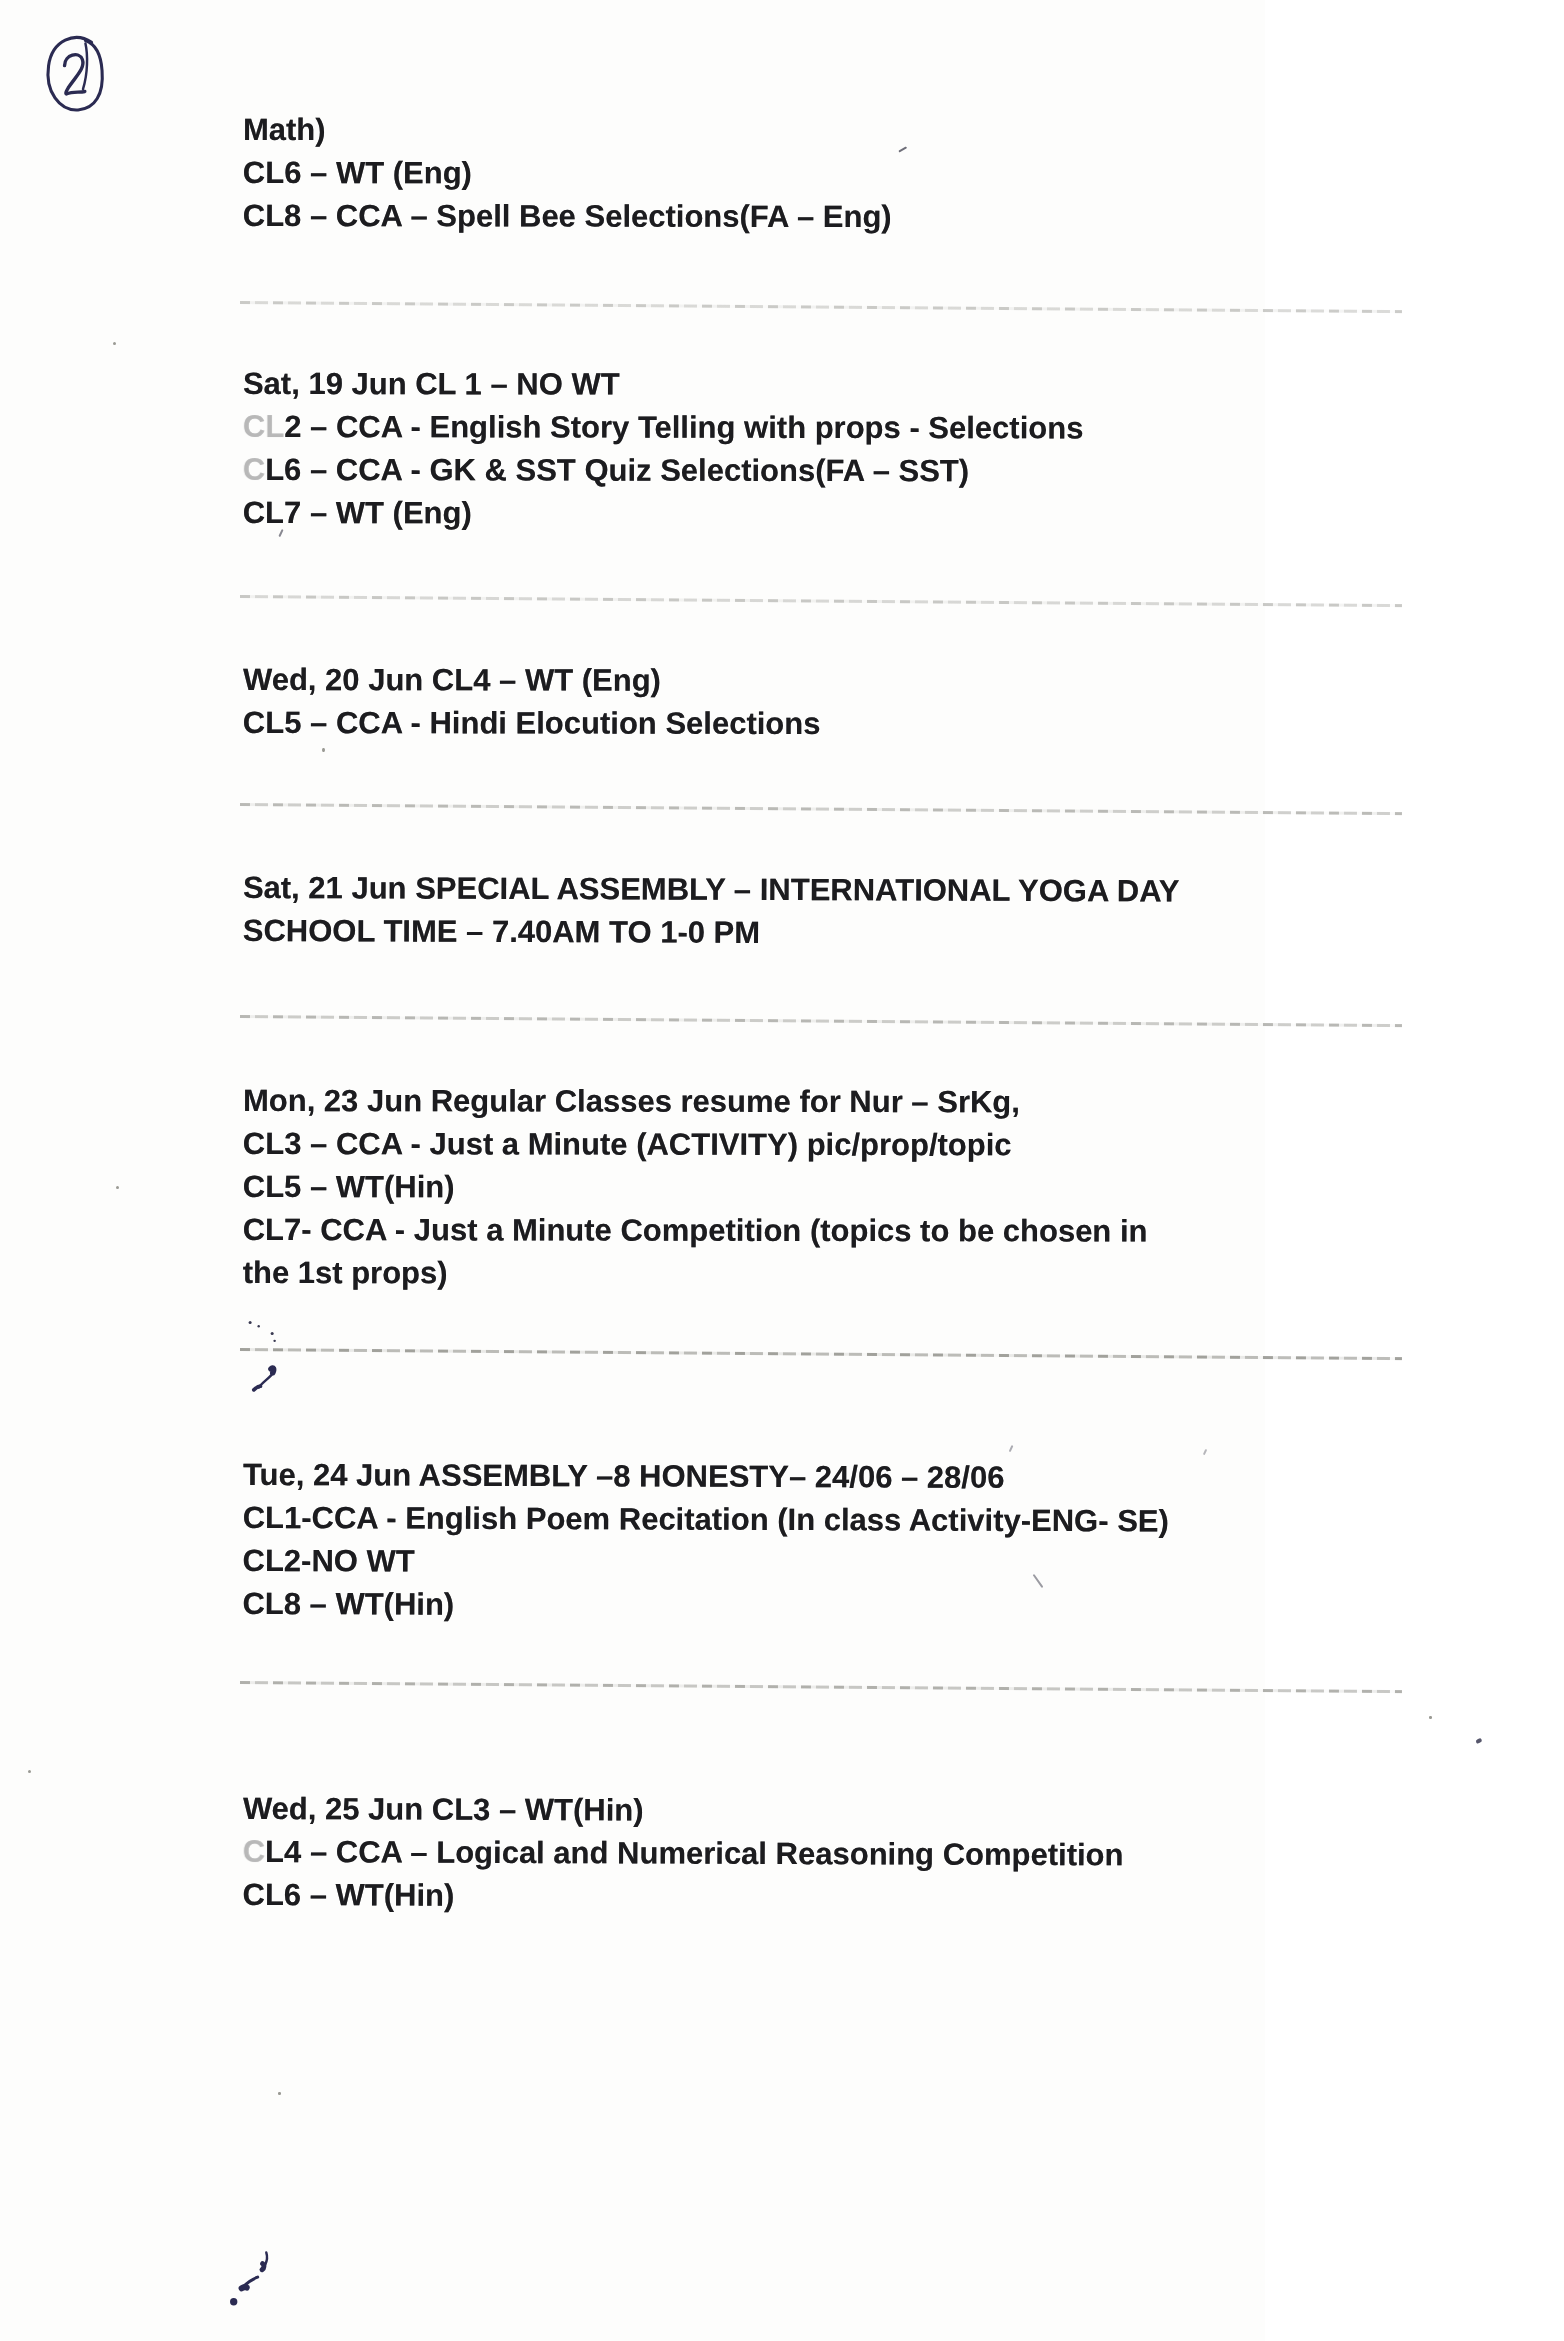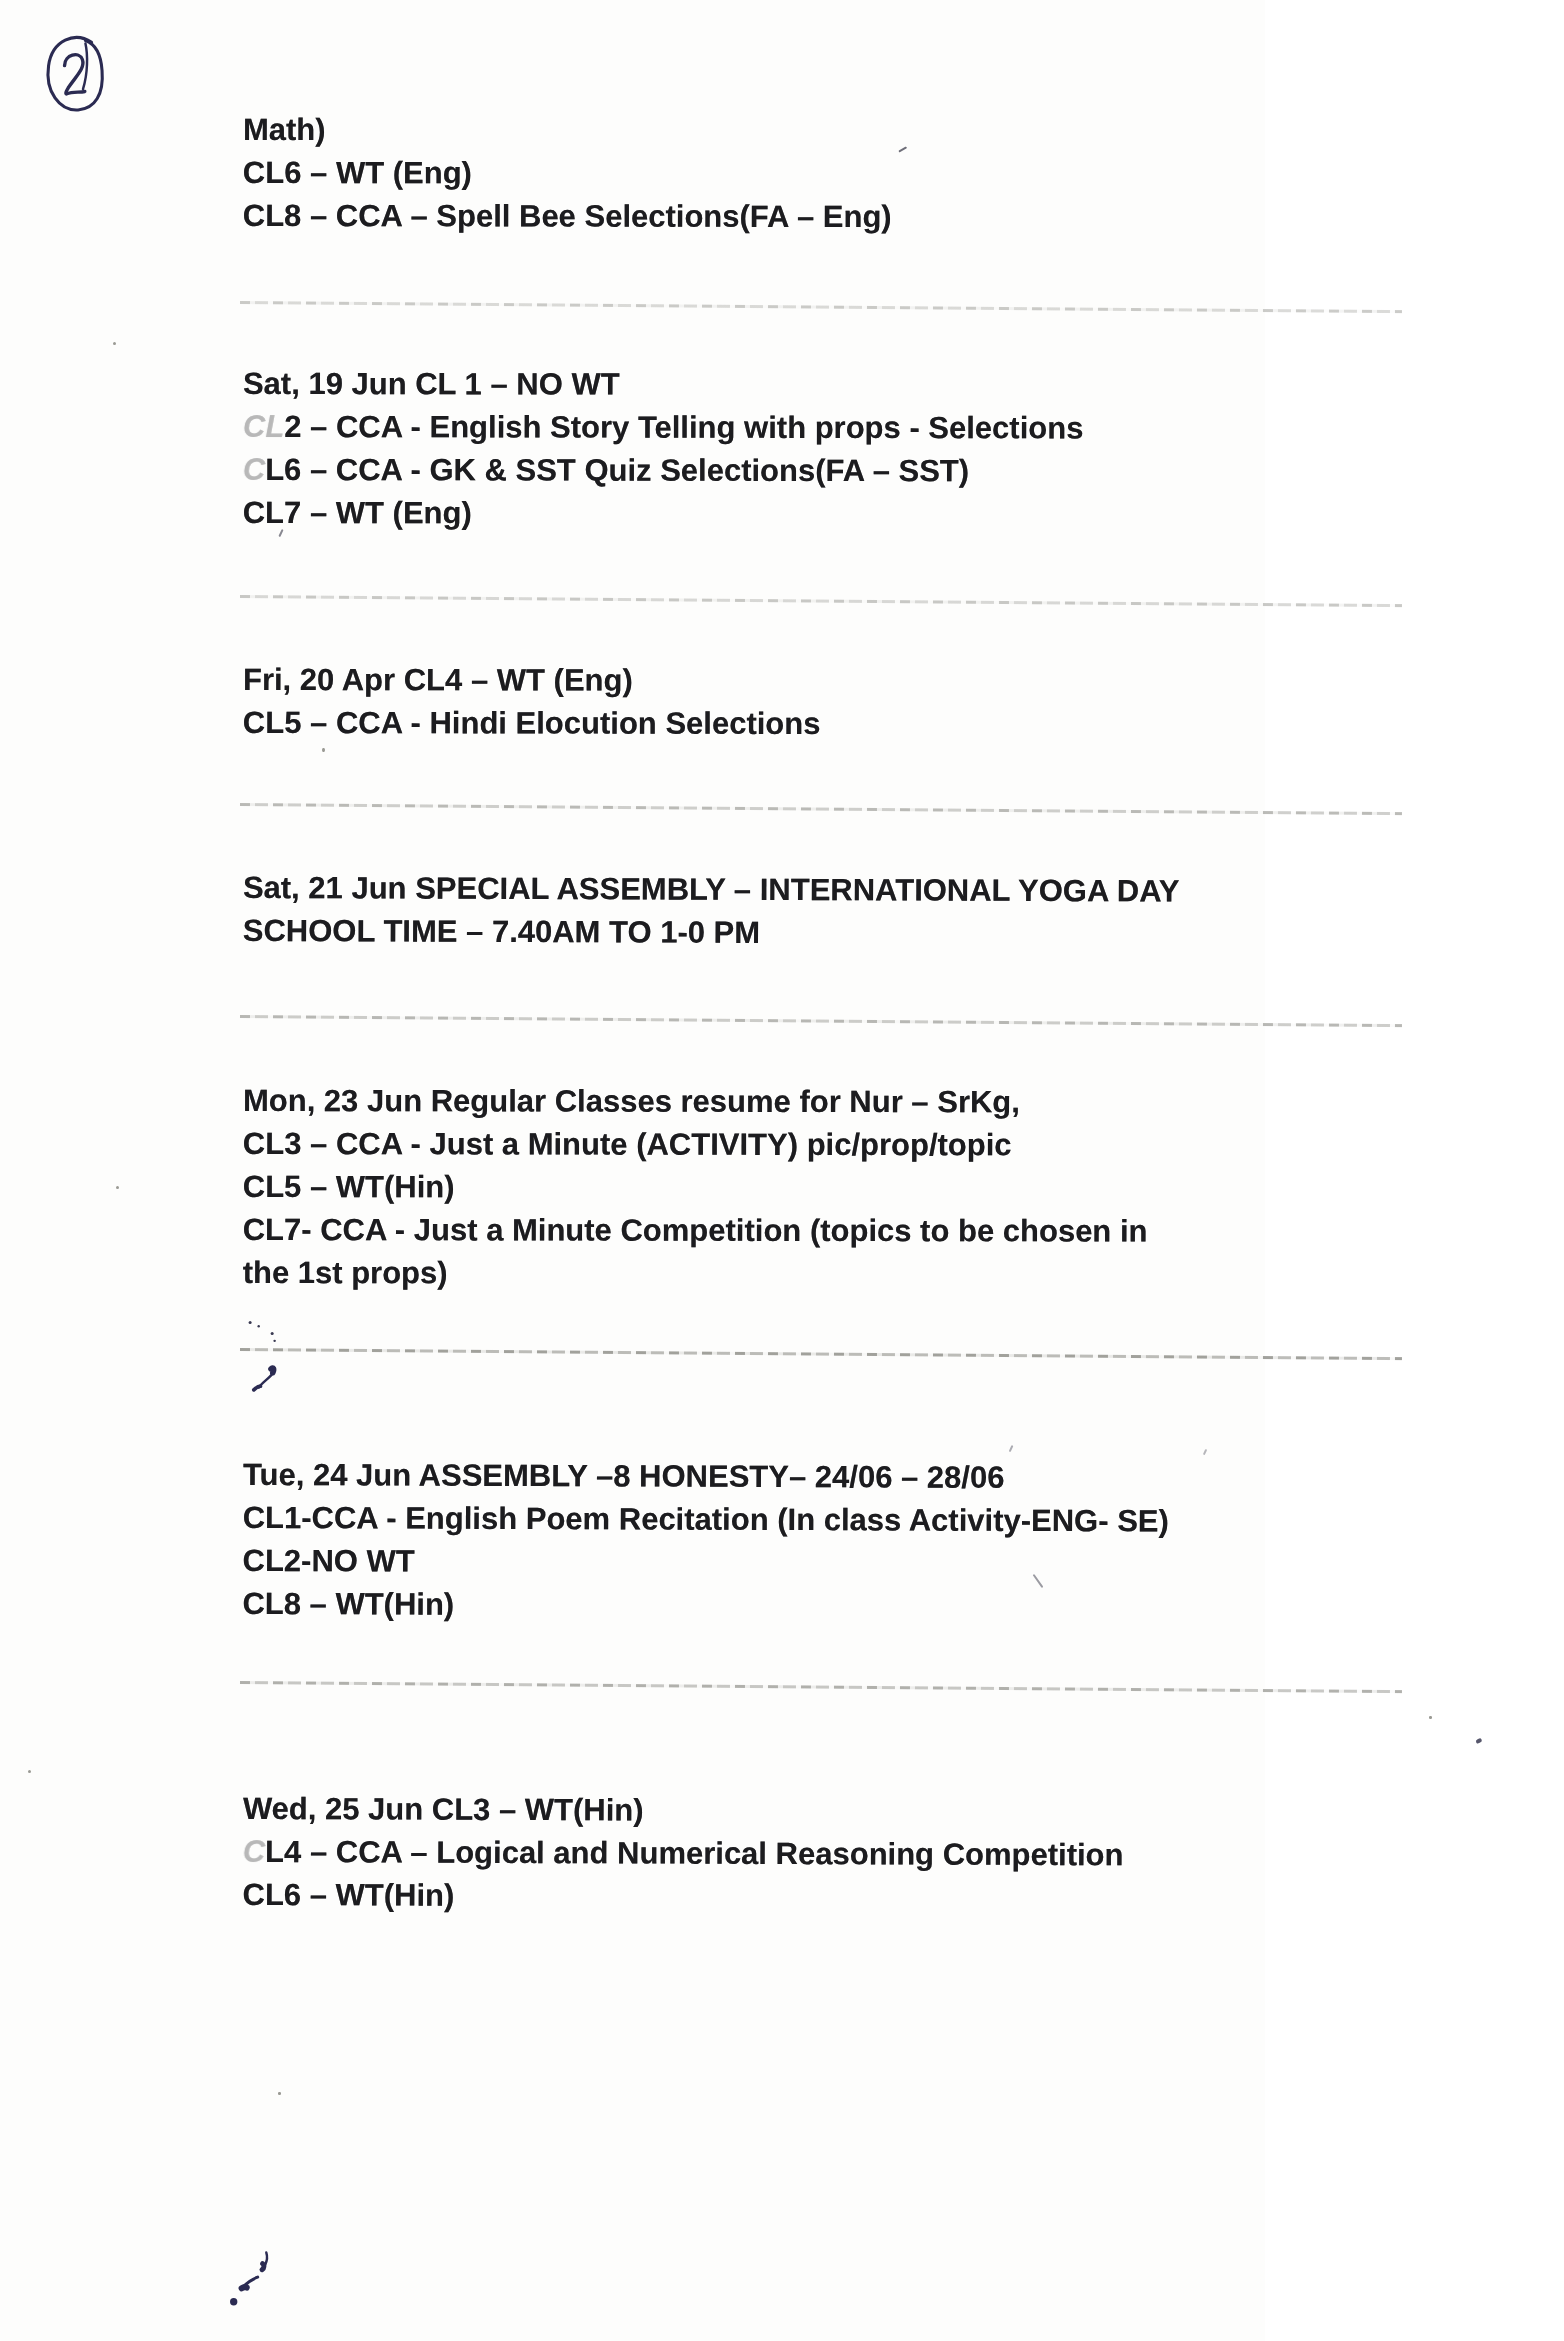--- a/index.html
+++ b/index.html
@@ -16,21 +16,21 @@
   .block{
     position:absolute;left:243px;width:1205px;
     font-weight:bold;font-size:31px;line-height:43px;
     color:#1c1c1f;letter-spacing:0px;
     text-shadow:0 0 0.6px rgba(25,25,30,0.55);
     transform-origin:left top;
   }
   .r01{transform:rotate(0.10deg);}
   .r02{transform:rotate(0.22deg);}
   .line{white-space:nowrap;}
-  .fade{opacity:0.30;filter:blur(0.7px);font-style:italic;}
+  .fade{opacity:0.30;filter:blur(0.7px);}
   .divider{
     position:absolute;left:240px;width:1162px;height:2.5px;
     transform-origin:left center;transform:rotate(0.45deg);
     background:repeating-linear-gradient(90deg,
       rgba(104,104,96,0.85) 0px,rgba(104,104,96,0.85) 9.8px,
       rgba(104,104,96,0.18) 9.8px,rgba(104,104,96,0.18) 14.8px,
       rgba(104,104,96,0.60) 14.8px,rgba(104,104,96,0.60) 28px,
       rgba(104,104,96,0.05) 28px,rgba(104,104,96,0.05) 33px);
     filter:blur(0.4px);
   }
@@ -64,21 +64,21 @@
   <section class="block r01" style="top:362px;">
     <div class="line"><span>Sat, 19 Jun CL 1 – NO WT</span></div>
     <div class="line"><span class="fade">CL</span><span>2 – CCA - English Story Telling with props - Selections</span></div>
     <div class="line"><span class="fade">C</span><span>L6 – CCA - GK &amp; SST Quiz Selections(FA – SST)</span></div>
     <div class="line"><span>CL7 – WT (Eng)</span></div>
   </section>
 
   <div class="divider" style="top:595px;opacity:0.42;"></div>
 
   <section class="block r01" style="top:658px;">
-    <div class="line"><span>Fri, 20 Apr CL4 – WT (Eng)</span></div>
+    <div class="line"><span>Wed, 20 Jun CL4 – WT (Eng)</span></div>
     <div class="line"><span>CL5 – CCA - Hindi Elocution Selections</span></div>
   </section>
 
   <div class="divider" style="top:803px;opacity:0.52;"></div>
 
   <section class="block r02" style="top:866px;">
     <div class="line"><span>Sat, 21 Jun SPECIAL ASSEMBLY – INTERNATIONAL YOGA DAY</span></div>
     <div class="line"><span>SCHOOL TIME – 7.40AM TO 1-0 PM</span></div>
   </section>
 

